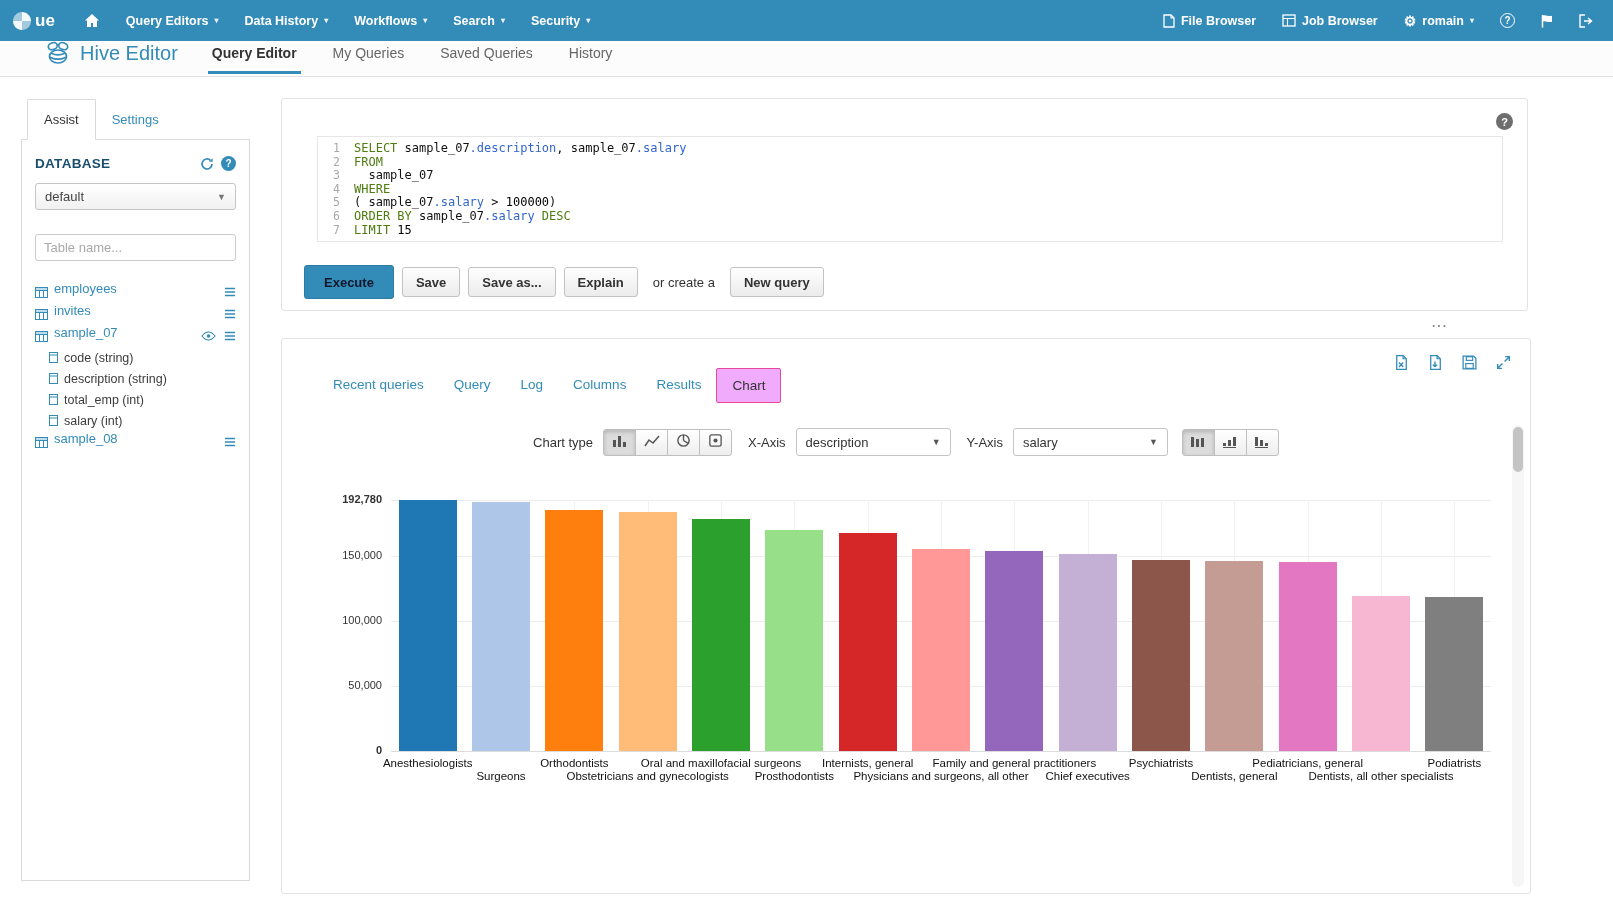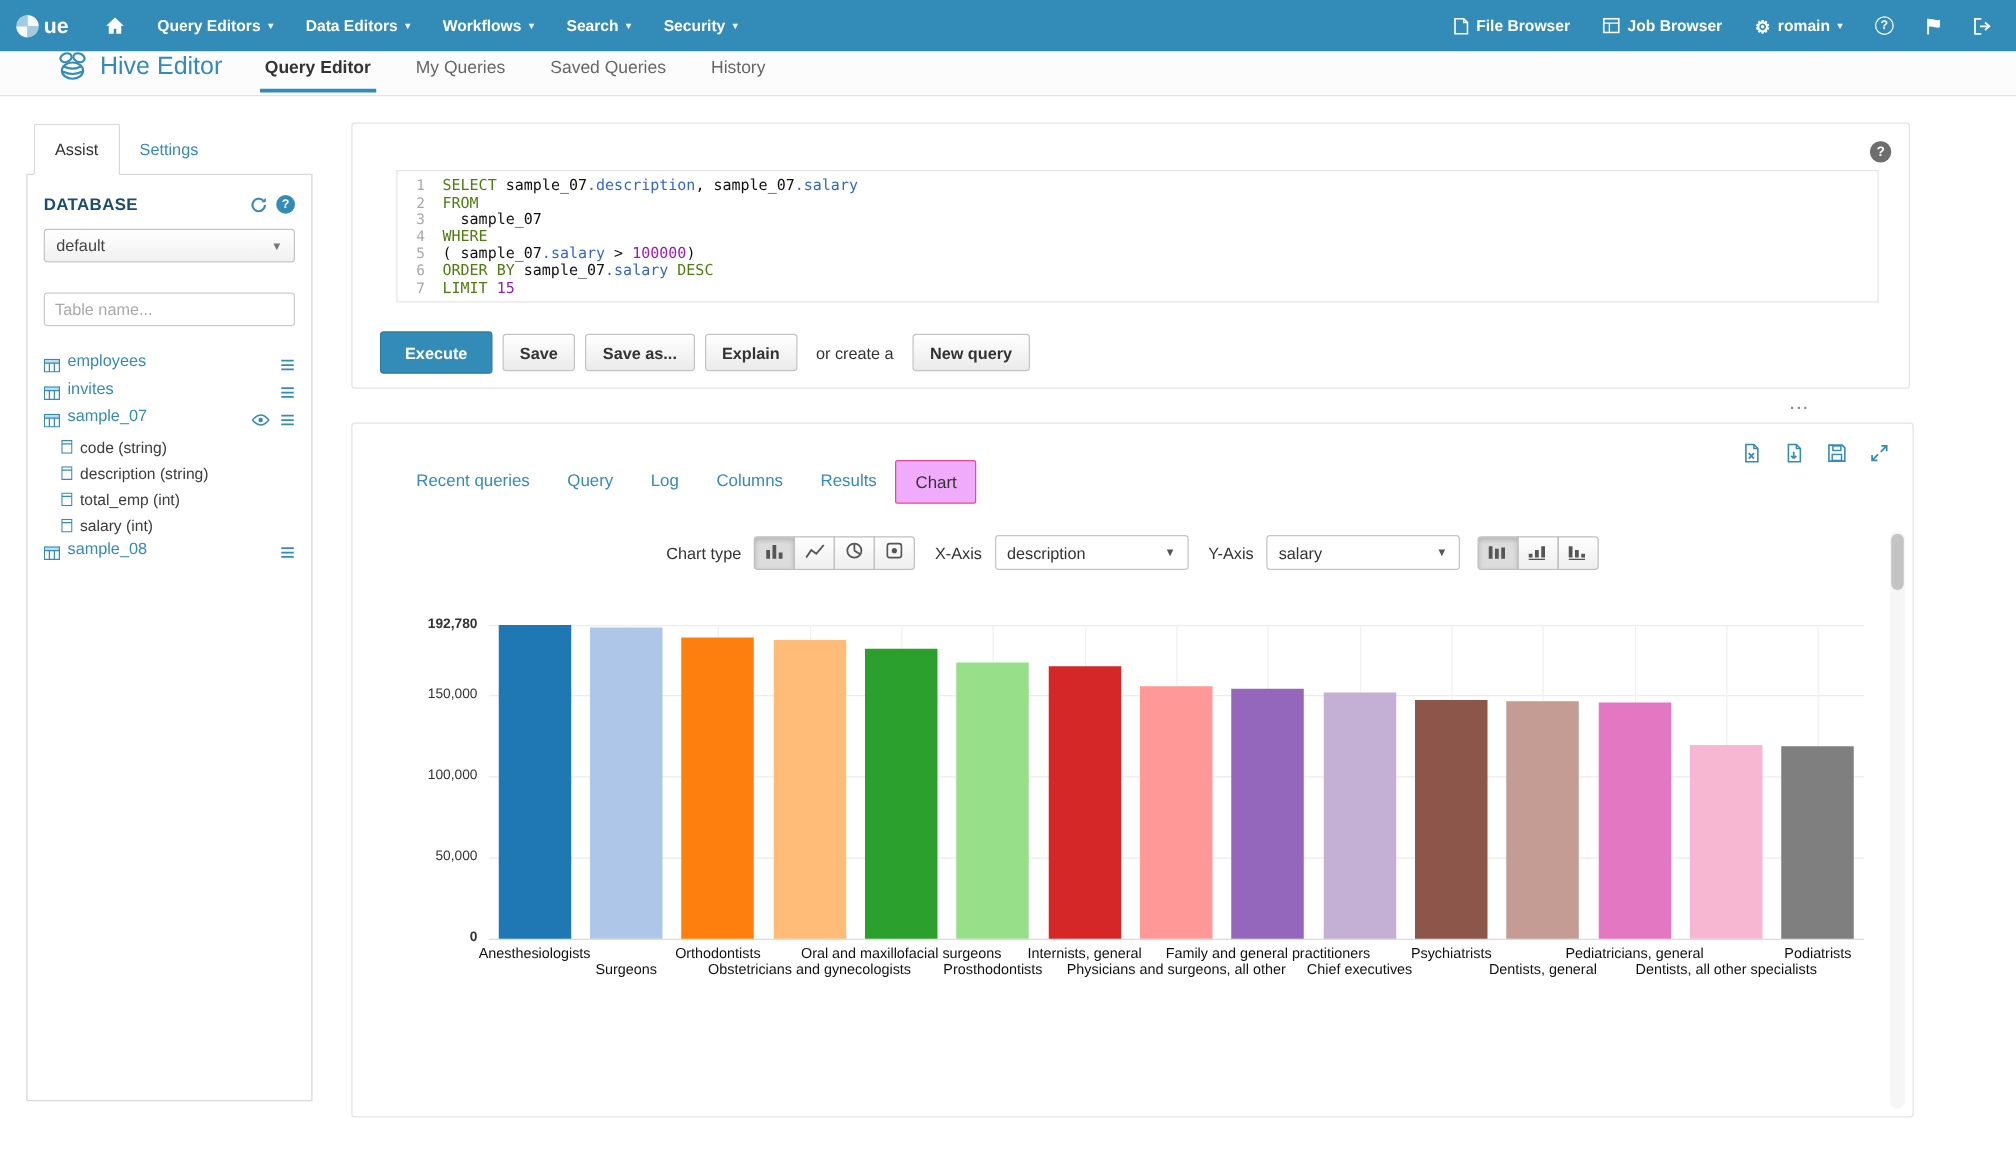--- a/index.html
+++ b/index.html
@@ -47,25 +47,25 @@
   .ticon,.ricon{display:inline-flex;align-items:center}
 
   
   .query-card{position:absolute;left:281px;top:98px;width:1247px;height:213px;background:#fff;border:1px solid #e3e3e3;border-radius:3px}
   .editor-help{position:absolute;top:14px;right:14px;width:17px;height:17px;background:#6e6e6e;color:#fff;border-radius:50%;display:flex;align-items:center;justify-content:center;font-size:11px;font-weight:bold;cursor:pointer}
   .code-box{position:absolute;left:35px;top:37px;width:1186px;height:106px;border:1px solid #e6e6e6;background:#fff;display:flex;font-family:"DejaVu Sans Mono",monospace;font-size:12px;line-height:13.6px;padding:5px 0;overflow:hidden;cursor:text}
   .gutter{width:30px;text-align:right;padding-right:8px;color:#a8a8a8;font-size:11.5px}
   .code-lines{padding-left:6px;white-space:pre}
   .tok-kw{color:#4d7c0f}
   .tok-fld{color:#3366cc}
-  .tok-num{color:#a21caf}
+  .tok-num{color:#000000}
   .tok-pl{color:#111}
   .exec-row{position:absolute;left:22px;top:166px;display:flex;align-items:center;gap:8px}
   .btn{height:30px;padding:0 13px;border-radius:3px;border:1px solid #c3c3c3;background:linear-gradient(#fff,#ebebeb);color:#333;font-size:13px;font-weight:bold;display:flex;align-items:center;cursor:pointer;font-family:"Liberation Sans",sans-serif}
-  .btn-primary{background:#338bb8;border-color:#2b7ba4;color:#ffffff;padding:16px 19px}
+  .btn-primary{background:#338bb8;border-color:#2b7ba4;color:#0f172a;padding:16px 19px}
   .or-text{margin:0 7px;color:#333;font-size:13px}
 
   
   .resize-dots{position:absolute;left:1432px;top:316px;color:#8a8a8a;font-size:12px;letter-spacing:2px;cursor:row-resize;font-weight:bold}
 
   
   .results-card{position:absolute;left:281px;top:338px;width:1250px;height:556px;background:#fff;border:1px solid #e3e3e3;border-radius:3px}
   .export-icons{position:absolute;top:15px;right:18px;display:flex;gap:17px}
   .export-icons span{display:inline-flex;cursor:pointer}
   .res-tabs{position:absolute;left:36px;top:29px;display:flex}
@@ -114,21 +114,21 @@
           <path d="M8 1L1 7.5h2V14h4v-4h2v4h4V7.5h2z" fill="#fff"></path>
         </svg>
     </span>
   </div>
   <div style="display:flex">
       <div class="nav-item">
         <span>Query Editors</span>
         <span class="chev">▾</span>
       </div>
       <div class="nav-item">
-        <span>Data Editors</span>
+        <span>Data History</span>
         <span class="chev">▾</span>
       </div>
       <div class="nav-item">
         <span>Workflows</span>
         <span class="chev">▾</span>
       </div>
       <div class="nav-item">
         <span>Search</span>
         <span class="chev">▾</span>
       </div>

